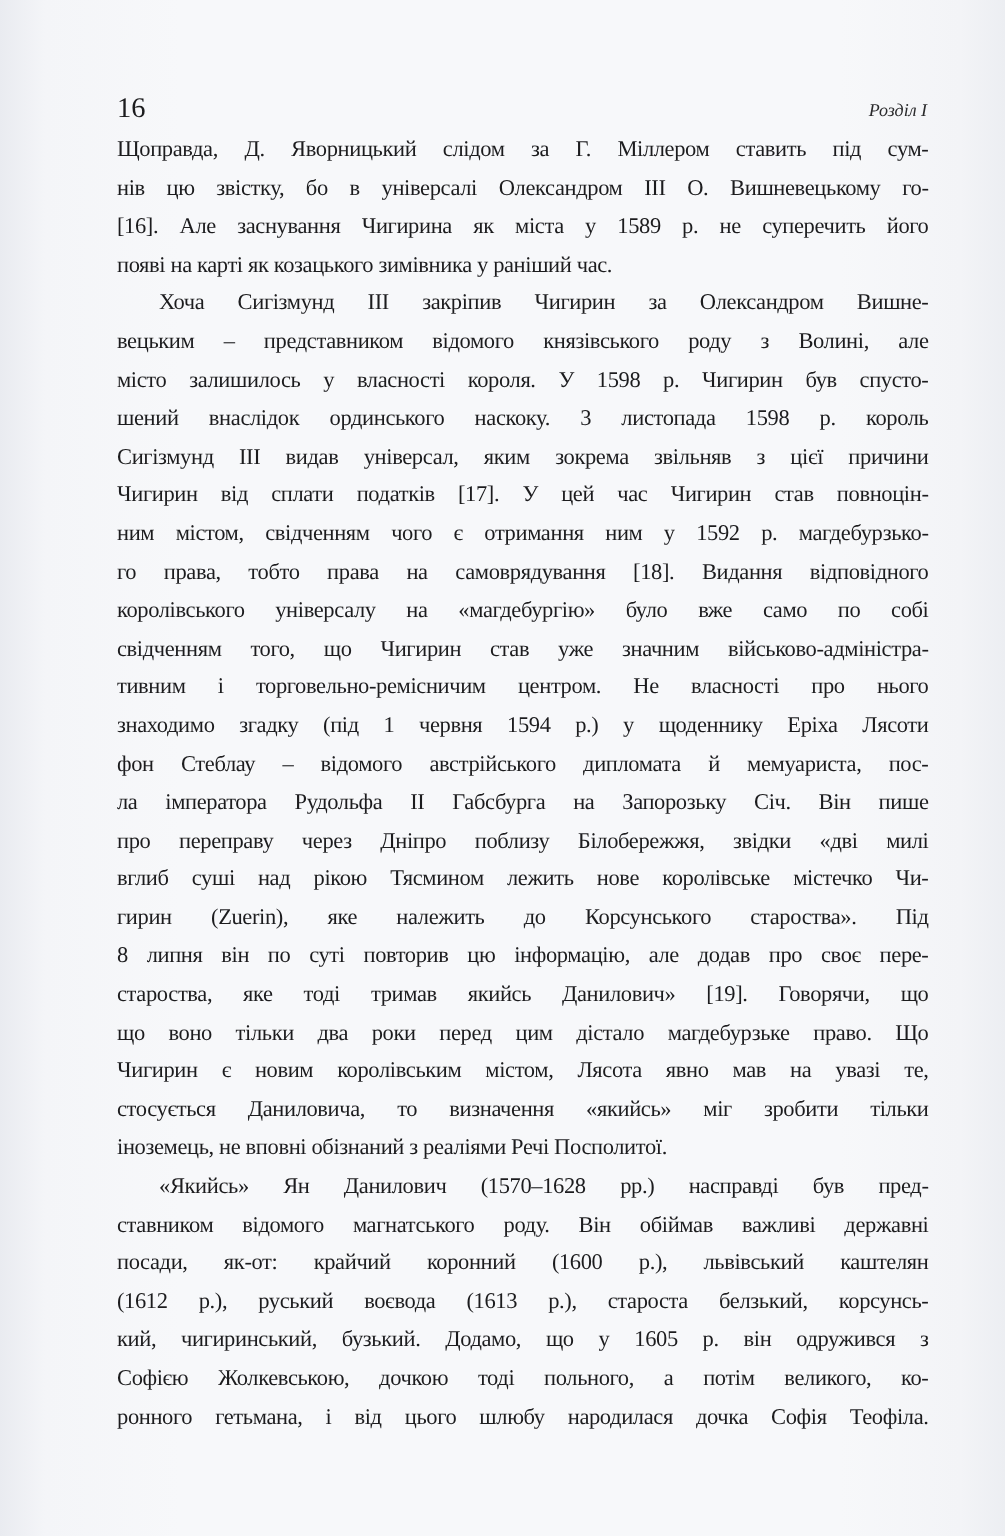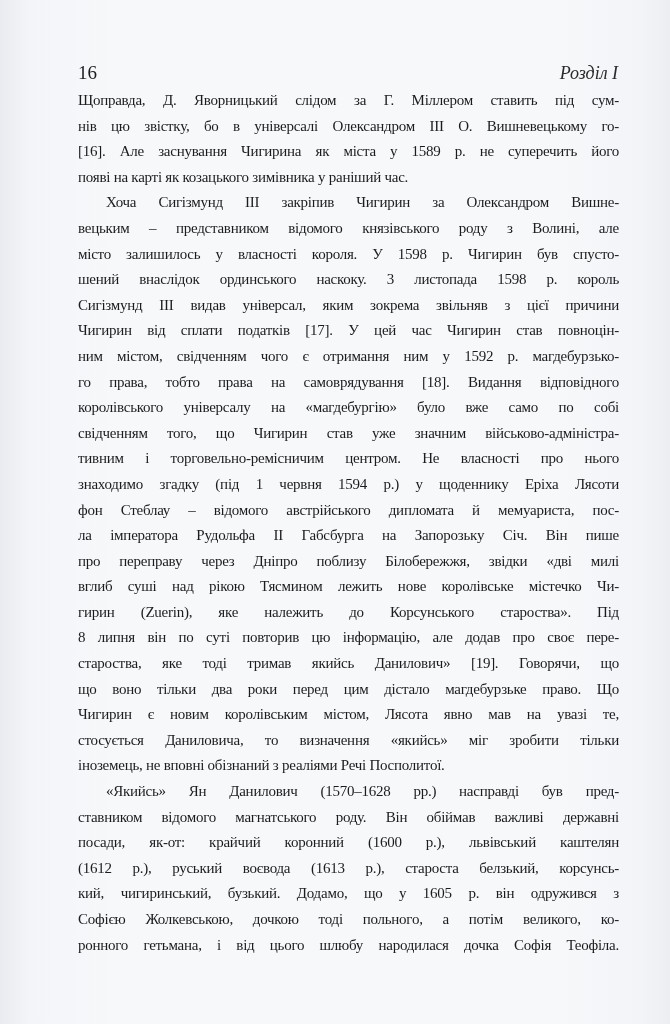--- a/index.html
+++ b/index.html
@@ -33,21 +33,21 @@
       position: absolute;
       left: 0;
       top: 0;
       font-size: 19px;
       line-height: 26px;
     }
     .chapter-label {
       position: absolute;
       right: 0;
       top: 0;
-      font-size: 18px;
+      font-size: 12px;
       font-style: italic;
       line-height: 26px;
       color: #2a2a2c;
     }
     .text-block {
       position: absolute;
       left: 78px;
       top: 88px;
       width: 541px;
     }

